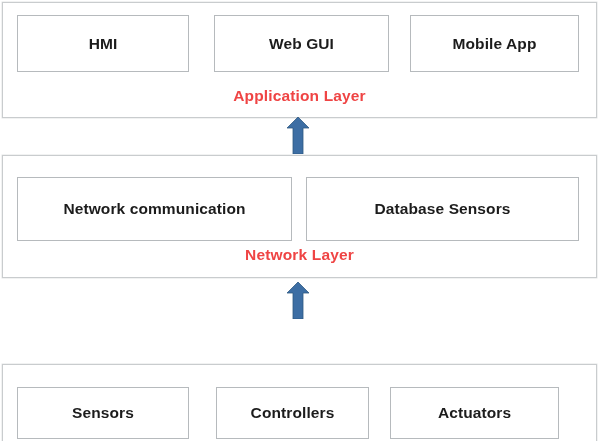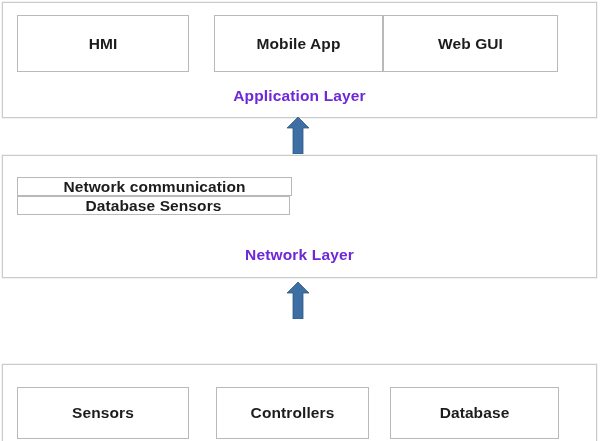--- a/index.html
+++ b/index.html
@@ -34,21 +34,21 @@
   #layer-perception  { top: 320px; height: 118px; margin-top: 44px; }
 
   
   .box-row {
     position: absolute;
     left: 14px;
     right: 17px;
     display: flex;
   }
   #layer-application .box-row { top: 12px;  height: 57px; }
-  #layer-network     .box-row { top: 21px;  height: 64px; flex-direction: column; }
+  #layer-network     .box-row { top: 21px;  height: 64px; }
   #layer-perception  .box-row { top: 22px;  height: 52px; }
 
   .component-box {
     box-sizing: border-box;
     border: 1px solid #b6babd;
     background: #ffffff;
     display: flex;
     align-items: center;
     justify-content: center;
     text-align: center;
@@ -77,21 +77,21 @@
   #per-box-2  { width: 169px; }
 
   
   .layer-caption {
     position: absolute;
     left: 0;
     right: 0;
     text-align: center;
     font-size: 15.5px;
     font-weight: 700;
-    color: #6d28d9;
+    color: #ef4444;
     letter-spacing: 0.15px;
   }
   #layer-application .layer-caption { top: 84px; }
   #layer-network     .layer-caption { top: 90px; }
   #layer-perception  .layer-caption { top: 88px; }
 
   
   .arrow {
     position: absolute;
     left: 287px;
@@ -104,25 +104,25 @@
 </head>
 <body>
 
 <div id="diagram">
 
   <div class="layer" id="layer-application">
     <div class="box-row">
       <div class="component-box" id="app-box-0">
         <span class="label">HMI</span>
       </div>
+      <div class="component-box" id="app-box-1">
+        <span class="label">Web GUI</span>
+      </div>
       <div class="component-box" id="app-box-2">
         <span class="label">Mobile App</span>
-      </div>
-      <div class="component-box" id="app-box-1">
-        <span class="label">Web GUI</span>
       </div>
     </div>
     <div class="layer-caption">Application Layer</div>
   </div>
 
   <div class="arrow" id="arrow-network-to-application">
     <svg viewBox="0 0 22 37" preserveAspectRatio="none" aria-hidden="true">
       <polygon points="11,0 22,11 16,11 16,37 6,37 6,11 0,11" fill="#3d6ea4" stroke="#2f5982" stroke-width="0.8"></polygon>
     </svg>
   </div>
@@ -147,18 +147,18 @@
 
   <div class="layer" id="layer-perception">
     <div class="box-row">
       <div class="component-box" id="per-box-0">
         <span class="label">Sensors</span>
       </div>
       <div class="component-box" id="per-box-1">
         <span class="label">Controllers</span>
       </div>
       <div class="component-box" id="per-box-2">
-        <span class="label">Database</span>
+        <span class="label">Actuators</span>
       </div>
     </div>
   </div>
 
 </div>
 
 </body></html>

